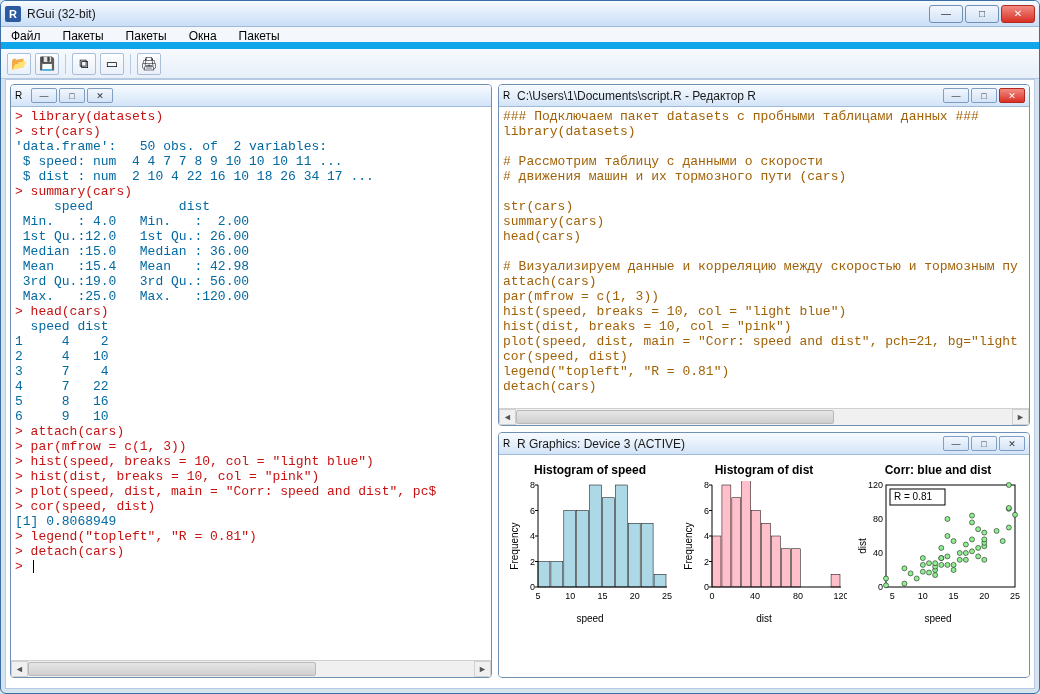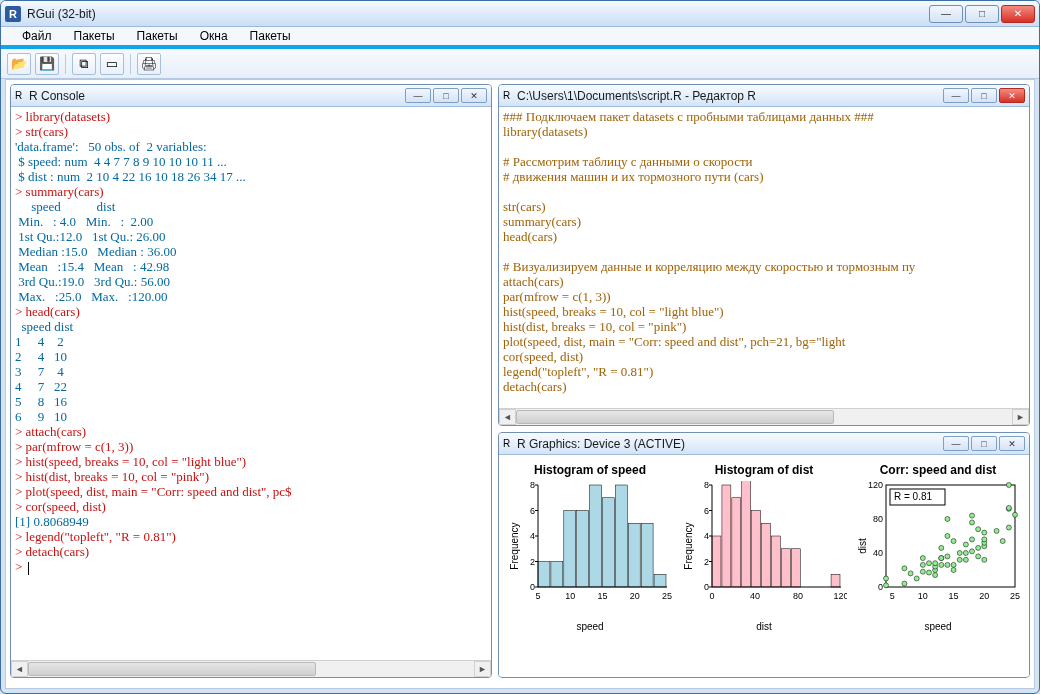--- a/index.html
+++ b/index.html
@@ -44,24 +44,24 @@
     border-radius: 3px;
     margin-left: 2px;
     display:flex;align-items:center;justify-content:center;
     font-size:10px;color:#343434;
   }
   .win-btn.close { background: linear-gradient(to bottom,#f28b82,#d93025); color:#fff; border-color:#b02a1f;}
   
   .menubar {
     height: 22px;
     background: #f4f8fc;
-    border-bottom: 4px solid #0ea5e9;
+    border-bottom: 7px solid #0ea5e9;
     display: flex;
     align-items: flex-start;
-    padding: 0 11px;
+    padding: 0 0;
     gap: 2px;
   }
   .menubar .menu-item { padding: 2px 10px; color:#000; }
   
   .toolbar {
     height: 30px;
     background: linear-gradient(to bottom,#f6fafe,#e7eff9);
     border-bottom: 1px solid #b5c9e2;
     display: flex; align-items: center; padding: 0 6px; gap: 4px;
   }
@@ -103,21 +103,21 @@
     width: 26px; height: 15px;
     border:1px solid #7f9ec4;
     background: linear-gradient(to bottom,#f2f7fd,#d4e3f6);
     border-radius:2px; margin-left:2px;
     display:flex;align-items:center;justify-content:center;
     font-size:9px;color:#333;
   }
   .mini-btn.close { background: linear-gradient(to bottom,#f28b82,#d93025); color:#fff; border-color:#b02a1f;}
   
   .console-text, .editor-text {
-    font-family: Liberation Serif, serif;
+    font-family: Liberation Mono, monospace;
     font-size: 13px;
     line-height: 15px;
     white-space: pre;
     padding: 2px 4px;
   }
   .c-blue { color:#0369a1; }
   .c-red { color:#c81212; }
   .c-black { color:#a16207; }
   .caret { display:inline-block; width:1px; height:13px; background:#000; vertical-align:middle; margin-left:2px;}
   
@@ -134,21 +134,21 @@
     position:absolute;top:0;bottom:0;width:17px;
     display:flex;align-items:center;justify-content:center;
     background:#f0f0f0;border:1px solid #d0d0d0;font-size:9px;color:#555;
   }
   .hscroll .arrow.left{left:0;}
   .hscroll .arrow.right{right:0;}
   
   .plots { display:flex; padding:8px 4px 4px 4px; height:100%;}
   .plot { flex:1; display:flex; flex-direction:column; align-items:center;}
   .plot-title { font-weight:bold; font-size:12px; margin-bottom:4px; font-family: Arial, sans-serif;}
-  .axis-label-x { text-align:center; font-size:10px; margin-top:10px;}
+  .axis-label-x { text-align:center; font-size:10px; margin-top:2px;}
   svg text { font-family: Arial, sans-serif; }
 </style>
 </head>
 <body>
 
 <div class="titlebar">
   <div class="app-icon">R</div>
   <div class="title-text">RGui (32-bit)</div>
   <div class="win-btns">
     <div class="win-btn">—</div>
@@ -173,21 +173,20 @@
   <div class="tool-btn">▭</div>
   <div class="tool-sep"></div>
   <div class="tool-btn">🖨</div>
 </div>
 
 <div class="mdi">
 
   <div class="child-window" style="left:4px; top:4px; width:482px; height:594px;">
     <div class="child-titlebar">
       <div class="app-icon" style="width:14px;height:14px;font-size:10px;line-height:14px;">R</div>
-      <div class="title-text">R Console</div>
       <div class="mini-btn">—</div>
       <div class="mini-btn">□</div>
       <div class="mini-btn">✕</div>
     </div>
     <div class="child-body">
       <div class="console-text" id="console-text"><div class="c-red">&gt; library(datasets)</div><div class="c-red">&gt; str(cars)</div><div class="c-blue">'data.frame':   50 obs. of  2 variables:</div><div class="c-blue"> $ speed: num  4 4 7 7 8 9 10 10 10 11 ...</div><div class="c-blue"> $ dist : num  2 10 4 22 16 10 18 26 34 17 ...</div><div class="c-red">&gt; summary(cars)</div><div class="c-blue">     speed           dist</div><div class="c-blue"> Min.   : 4.0   Min.   :  2.00</div><div class="c-blue"> 1st Qu.:12.0   1st Qu.: 26.00</div><div class="c-blue"> Median :15.0   Median : 36.00</div><div class="c-blue"> Mean   :15.4   Mean   : 42.98</div><div class="c-blue"> 3rd Qu.:19.0   3rd Qu.: 56.00</div><div class="c-blue"> Max.   :25.0   Max.   :120.00</div><div class="c-red">&gt; head(cars)</div><div class="c-blue">  speed dist</div><div class="c-blue">1     4    2</div><div class="c-blue">2     4   10</div><div class="c-blue">3     7    4</div><div class="c-blue">4     7   22</div><div class="c-blue">5     8   16</div><div class="c-blue">6     9   10</div><div class="c-red">&gt; attach(cars)</div><div class="c-red">&gt; par(mfrow = c(1, 3))</div><div class="c-red">&gt; hist(speed, breaks = 10, col = "light blue")</div><div class="c-red">&gt; hist(dist, breaks = 10, col = "pink")</div><div class="c-red">&gt; plot(speed, dist, main = "Corr: speed and dist", pc$</div><div class="c-red">&gt; cor(speed, dist)</div><div class="c-blue">[1] 0.8068949</div><div class="c-red">&gt; legend("topleft", "R = 0.81")</div><div class="c-red">&gt; detach(cars)</div><div class="c-red">&gt; <span class="caret"></span></div></div>
     </div>
     <div class="hscroll">
       <div class="arrow left">◄</div>
       <div class="thumb"></div>
@@ -305,21 +304,21 @@
               <text x="27" y="7" text-anchor="end" font-size="9">8</text>
               <line x1="27" y1="4" x2="30" y2="4" stroke="#000"></line>
               <text x="30" y="118" text-anchor="middle" font-size="9">0</text>
               <text x="73" y="118" text-anchor="middle" font-size="9">40</text>
               <text x="116" y="118" text-anchor="middle" font-size="9">80</text>
               <text x="159" y="118" text-anchor="middle" font-size="9">120</text>
             </svg>
             <div class="axis-label-x">dist</div>
           </div>
           <div class="plot">
-            <div class="plot-title">Corr: speed and dist</div>
+            <div class="plot-title">Corr: blue and dist</div>
             <svg width="165" height="130">
               <text x="10" y="65" transform="rotate(-90 10 65)" text-anchor="middle" font-size="10">dist</text>
               <rect x="30" y="4" width="129" height="102" fill="none" stroke="#000"></rect>
               <circle cx="30" cy="104.3" r="2.5" fill="#90ee90" stroke="#000" stroke-width="0.5"></circle>
               <circle cx="30" cy="97.5" r="2.5" fill="#90ee90" stroke="#000" stroke-width="0.5"></circle>
               <circle cx="48.42857142857143" cy="102.6" r="2.5" fill="#90ee90" stroke="#000" stroke-width="0.5"></circle>
               <circle cx="48.42857142857143" cy="87.3" r="2.5" fill="#90ee90" stroke="#000" stroke-width="0.5"></circle>
               <circle cx="54.57142857142857" cy="92.4" r="2.5" fill="#90ee90" stroke="#000" stroke-width="0.5"></circle>
               <circle cx="60.71428571428571" cy="97.5" r="2.5" fill="#90ee90" stroke="#000" stroke-width="0.5"></circle>
               <circle cx="66.85714285714286" cy="90.7" r="2.5" fill="#90ee90" stroke="#000" stroke-width="0.5"></circle>

